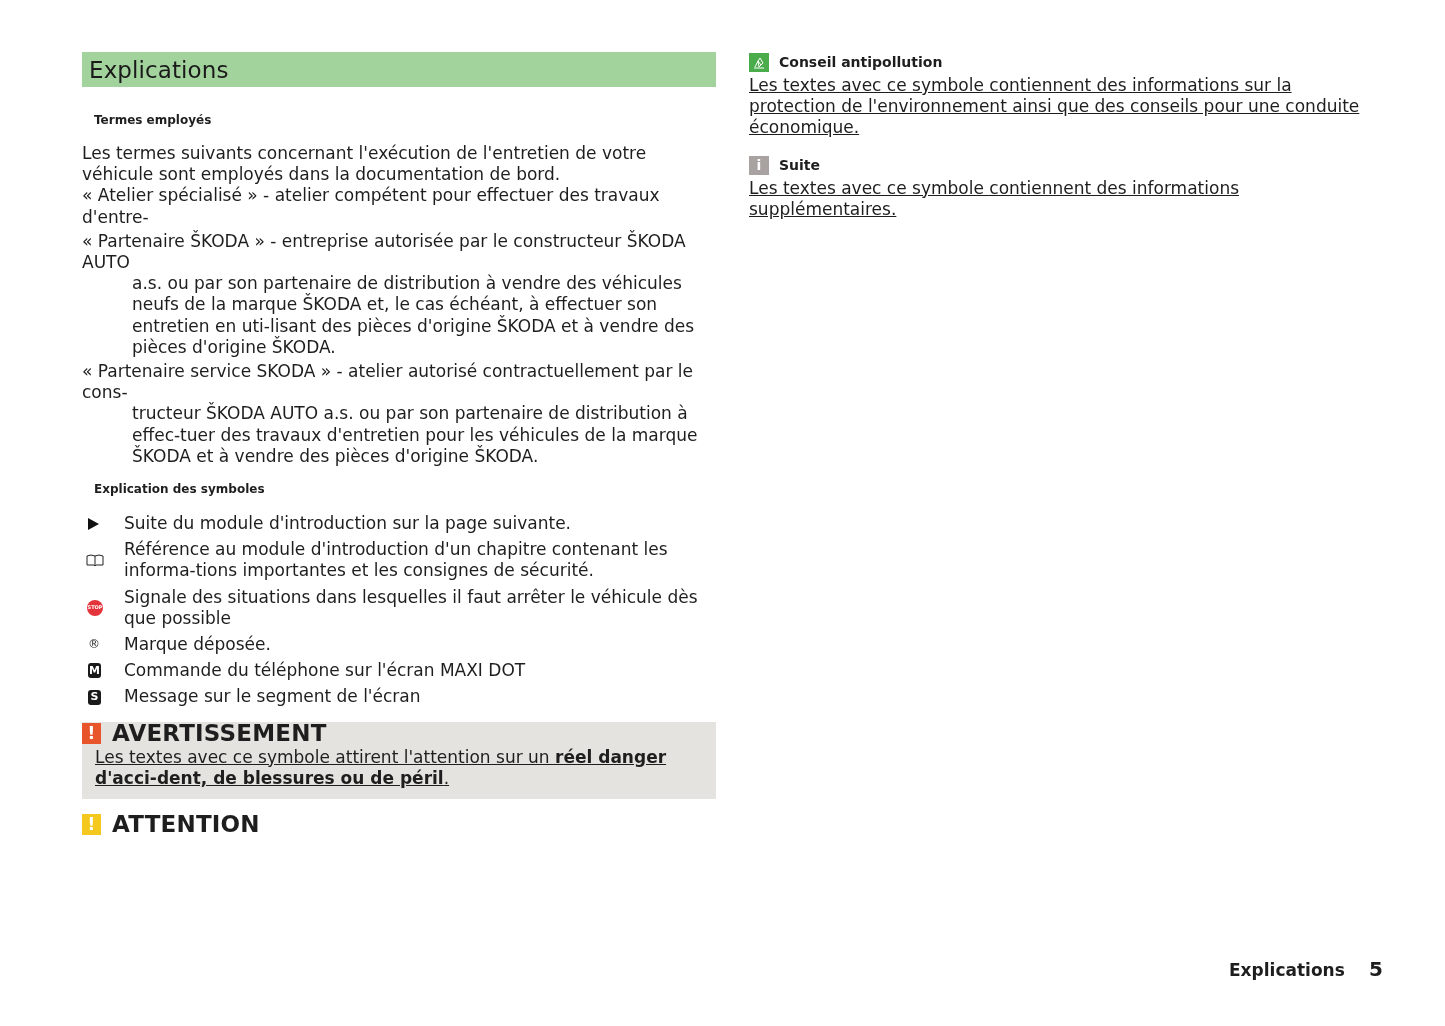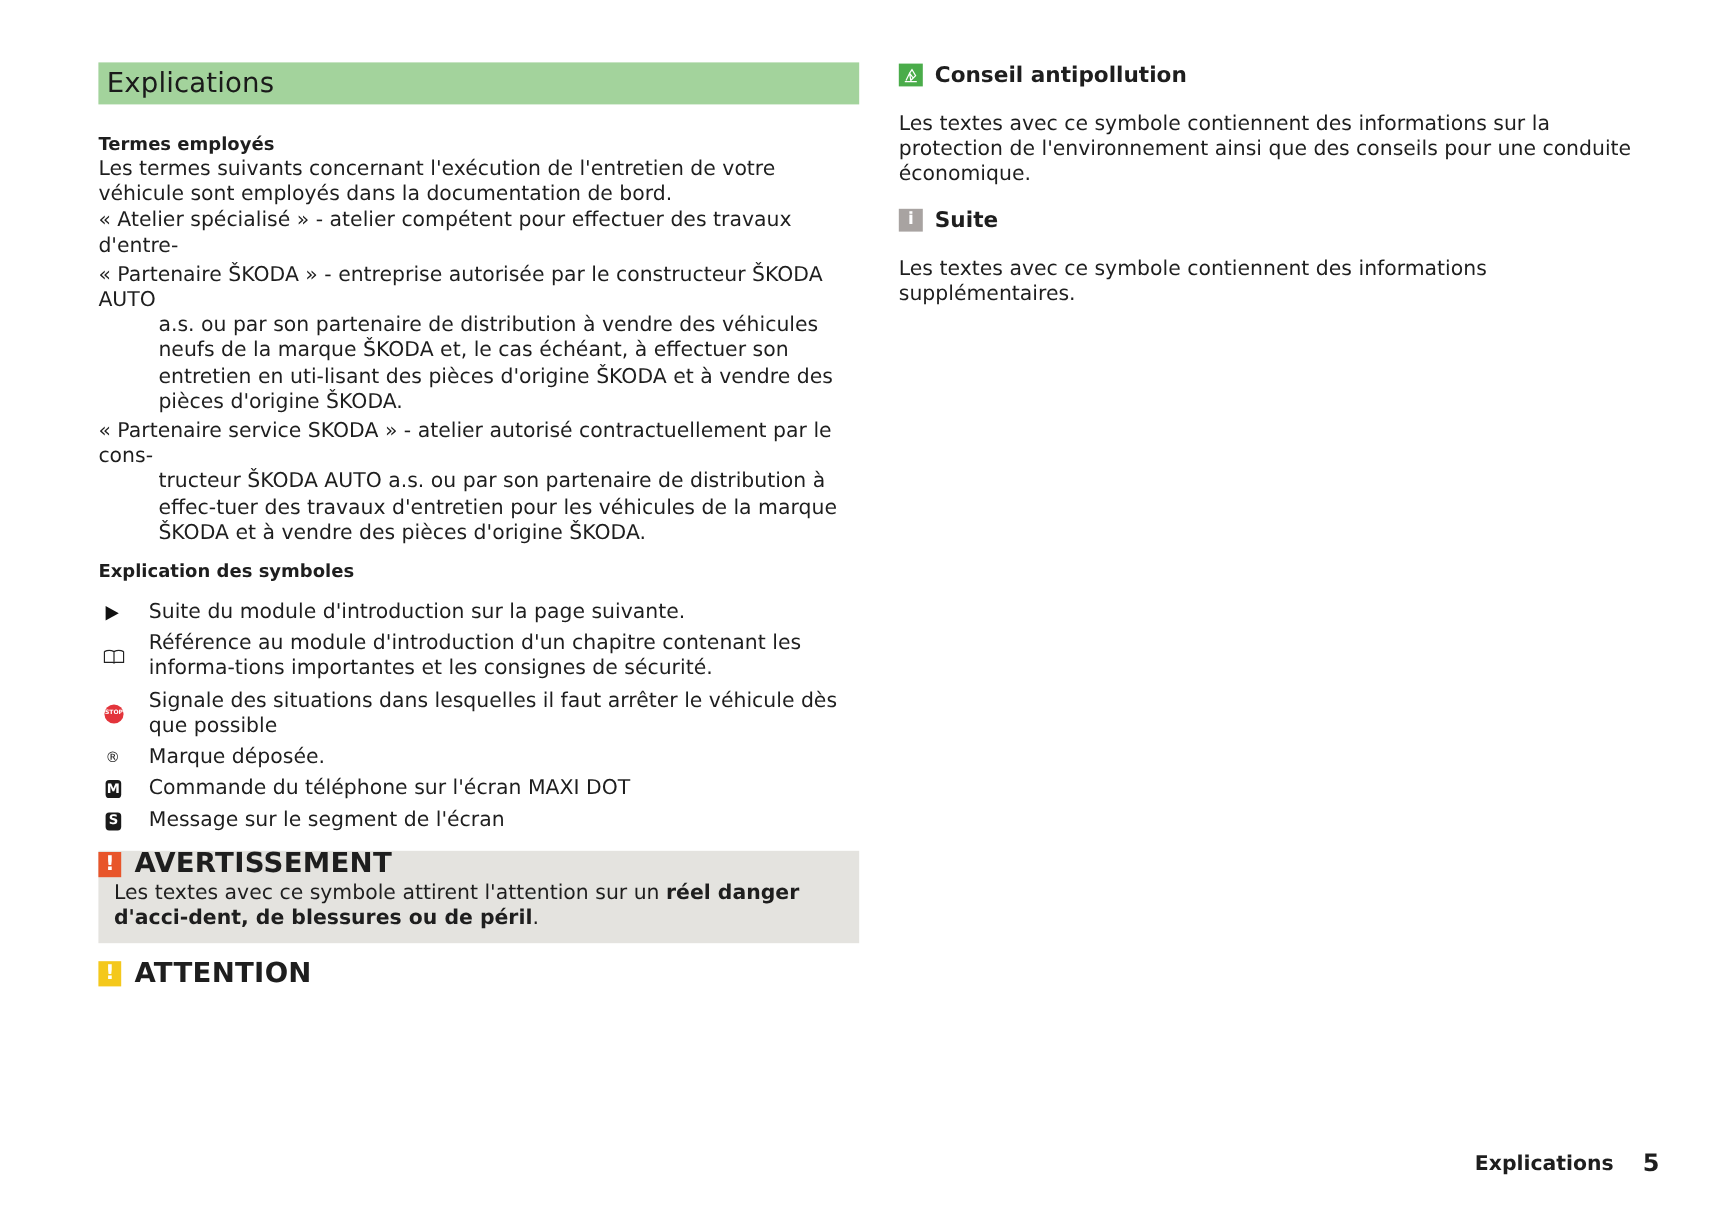--- a/index.html
+++ b/index.html
@@ -3,21 +3,21 @@
 <meta charset="utf-8">
 <style>
   html, body { margin:0; padding:0; background:#ffffff; }
   body { width:1445px; height:1026px; position:relative; overflow:hidden;
          font-family:"DejaVu Sans", "Liberation Sans", sans-serif; color:#1e1e1e; }
   .col-left { position:absolute; left:82px; top:52px; width:634px; }
   .col-right { position:absolute; left:749px; top:52px; width:634px; }
   .chapter-header { background:#a3d39c; height:35px; display:flex; align-items:center; padding-left:7px; }
   .chapter-title { font-size:23px; font-weight:500; letter-spacing:0.1px; color:#1a1a1a; }
   .txt { font-size:17px; line-height:21.2px; }
-  h3 { font-size:15px; font-weight:bold; margin:0; line-height:21px; }
+  h3 { font-size:12px; font-weight:bold; margin:12px; line-height:21px; }
   .section1 { margin-top:23px; }
   .term { margin:0; }
   .term .first { display:block; }
   .term .cont { display:block; padding-left:50px; }
   .term + .term { margin-top:3px; }
   .section2 { margin-top:11px; }
   .symbols { margin-top:13px; }
   .sym-row { display:flex; align-items:center; margin-bottom:5px; }
   .sym-icon { width:42px; flex:none; display:flex; align-items:center; justify-content:flex-start; padding-left:4px; box-sizing:border-box; }
   .sym-text { flex:1; }
@@ -25,30 +25,30 @@
   .tri-icon { width:0; height:0; border-left:11px solid #111; border-top:6px solid transparent; border-bottom:6px solid transparent; margin-left:2px; }
   .stop-icon { width:16px; height:16px; border-radius:50%; background:#e3343b; color:#fff; font-size:5px; font-weight:bold; display:flex; align-items:center; justify-content:center; margin-left:1px; }
   .reg-icon { font-size:12px; margin-left:2px; }
   .sq-icon { width:13px; height:15px; border-radius:3px; background:#1a1a1a; color:#fff; font-size:11px; font-weight:bold; display:flex; align-items:center; justify-content:center; margin-left:2px; }
   .warn-box { margin-top:14px; background:#e4e3df; padding:0 13px 10px 0; }
   .box-head { display:flex; align-items:center; height:23px; }
   .badge { width:19px; height:21px; display:flex; align-items:center; justify-content:center; font-weight:bold; font-size:17px; color:#fff; margin-right:11px; }
   .badge.red { background:#e8552a; }
   .badge.yellow { background:#f4c81c; }
   .box-title { font-size:23px; font-weight:bold; letter-spacing:0.2px; }
-  .box-body { padding-left:13px; margin-top:2px; }
+  .box-body { padding-left:13px; margin-top:2px;text-decoration:underline; }
   .attention { margin-top:14px; }
   .attention .box-body { padding-left:0; }
   b.strong { font-weight:bold; }
   .note-head { display:flex; align-items:center; height:21px; }
   .note-badge { width:20px; height:19px; margin-right:10px; display:flex; align-items:center; justify-content:center; }
   .note-badge.green { background:#4aac4a; }
   .note-badge.gray { background:#a8a3a1; color:#fff; font-weight:bold; font-size:14px; }
-  .note-title { font-size:18px; font-weight:bold; }
-  .note-body { margin-top:20px; }
+  .note-title { font-size:14px; font-weight:bold; }
+  .note-body { margin-top:2px;text-decoration:underline; }
   .note2 { margin-top:16px; }
   .footer-section { position:absolute; left:1229px; top:960px; font-size:17px; font-weight:bold; }
   .footer-page { position:absolute; left:1369px; top:957px; font-size:20px; font-weight:bold; }
 </style>
 </head>
 <body>
 
 <div class="col-left">
   <div class="chapter-header">
     <span class="chapter-title">Explications</span>

